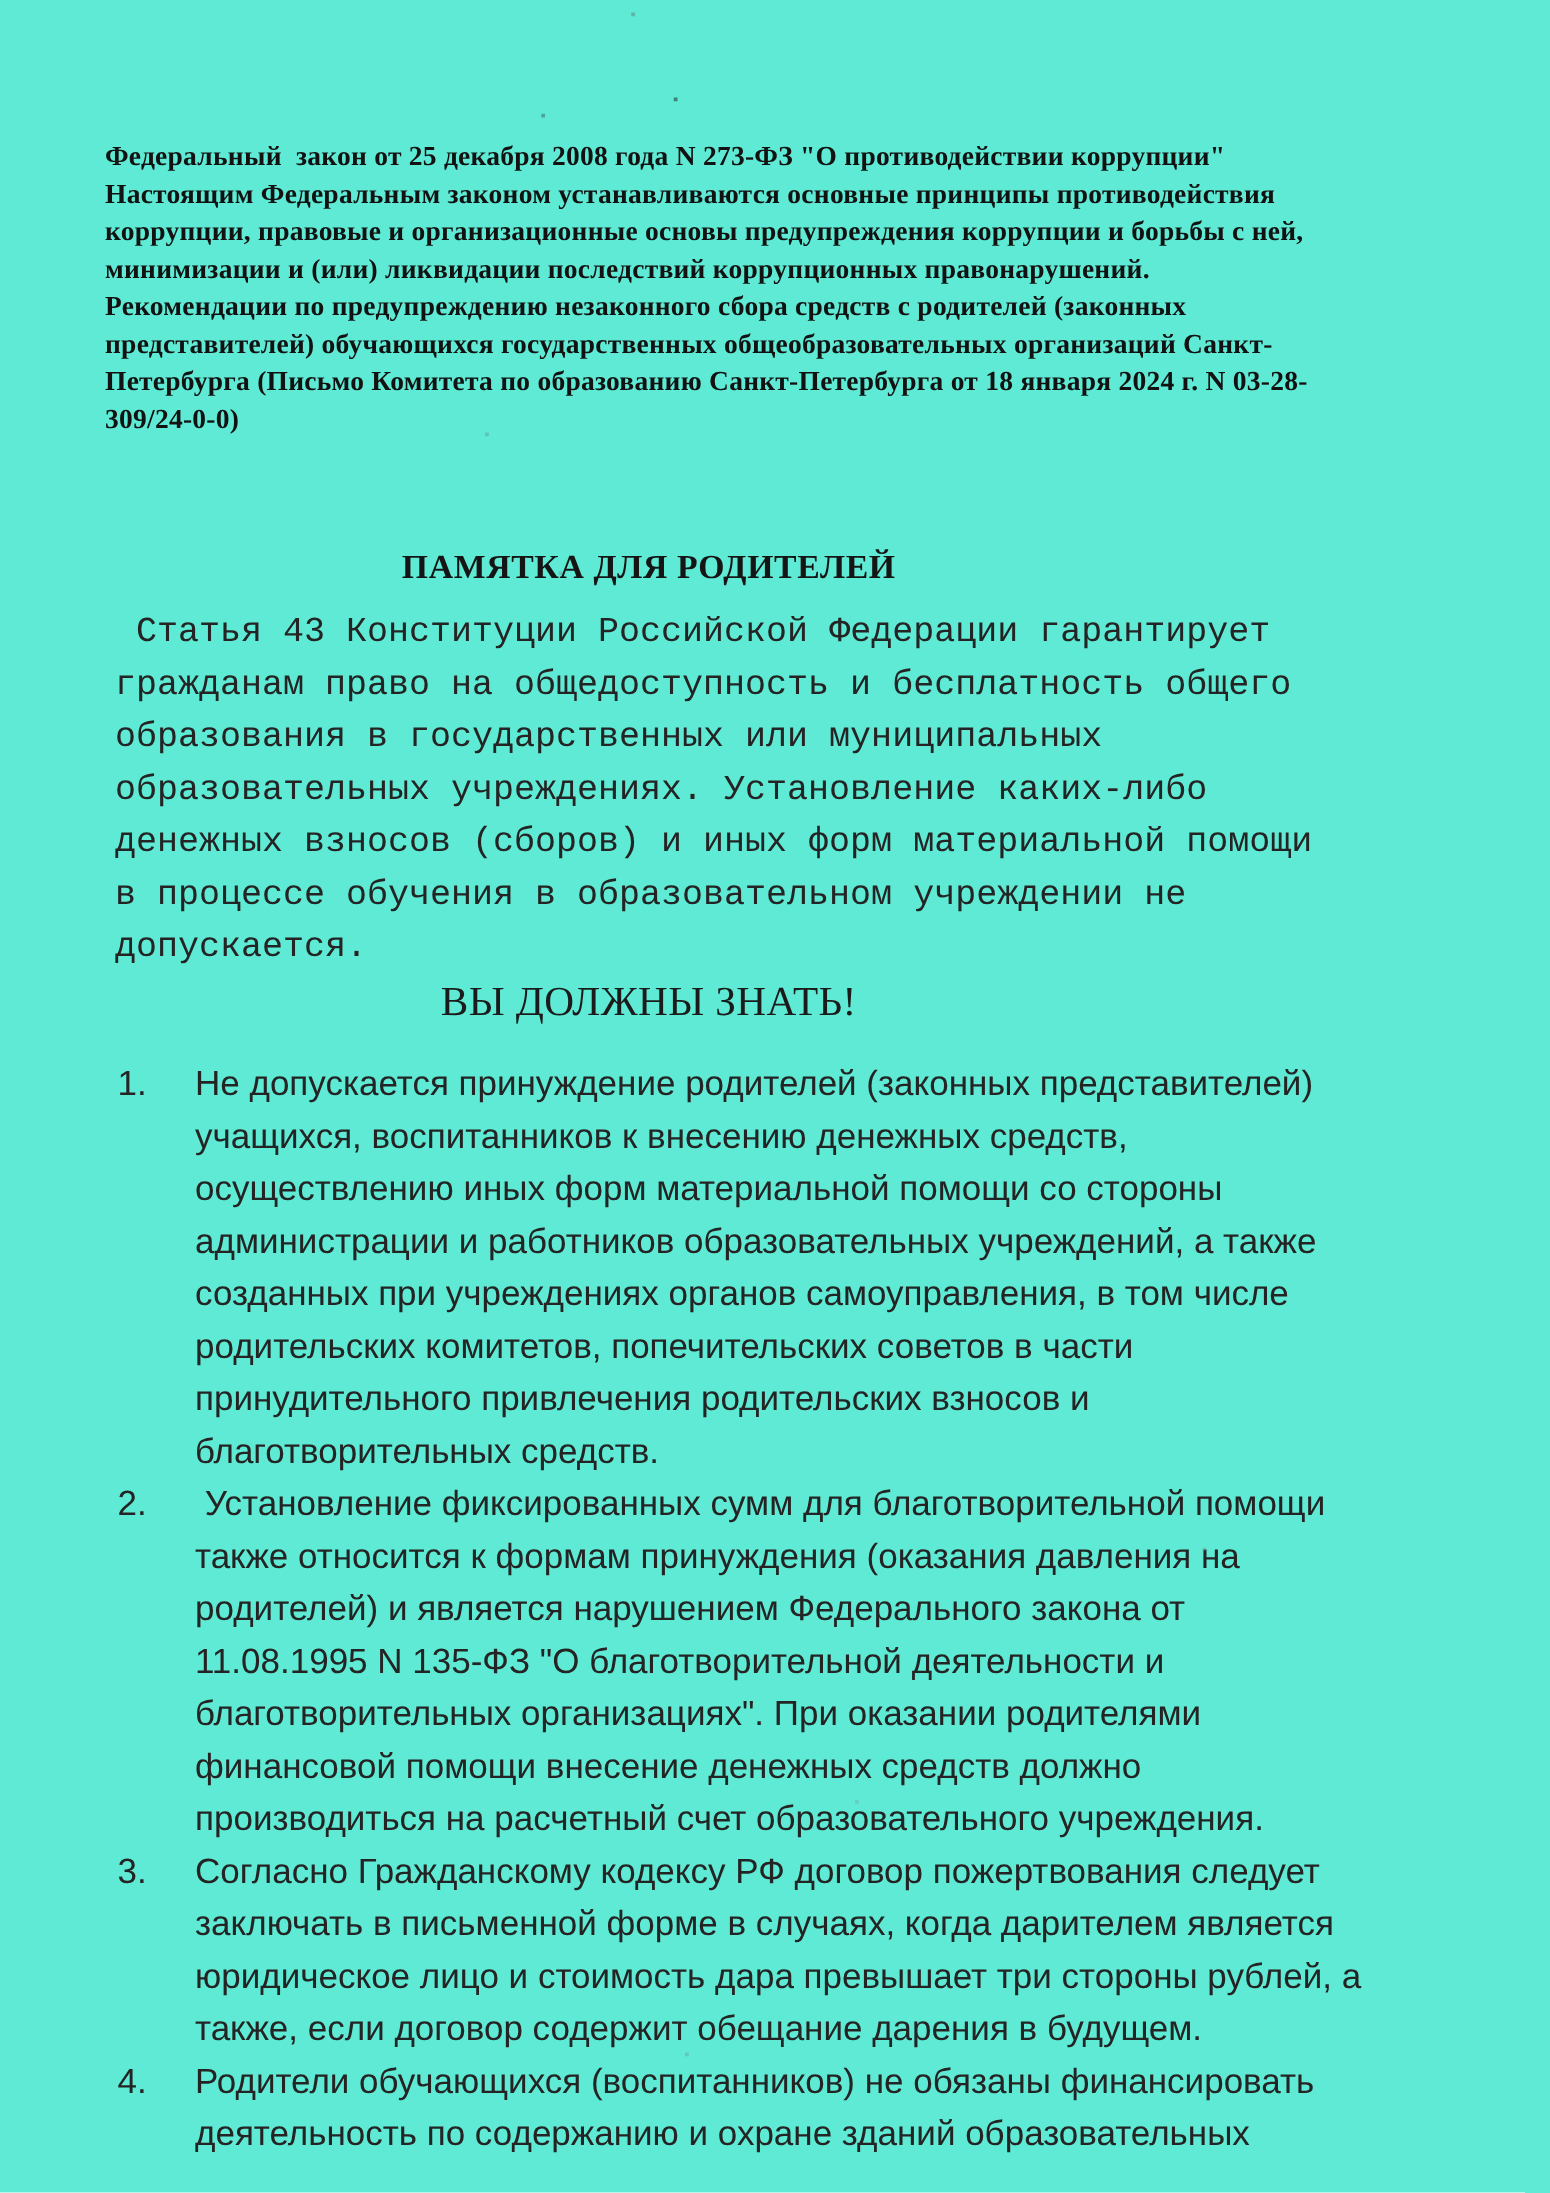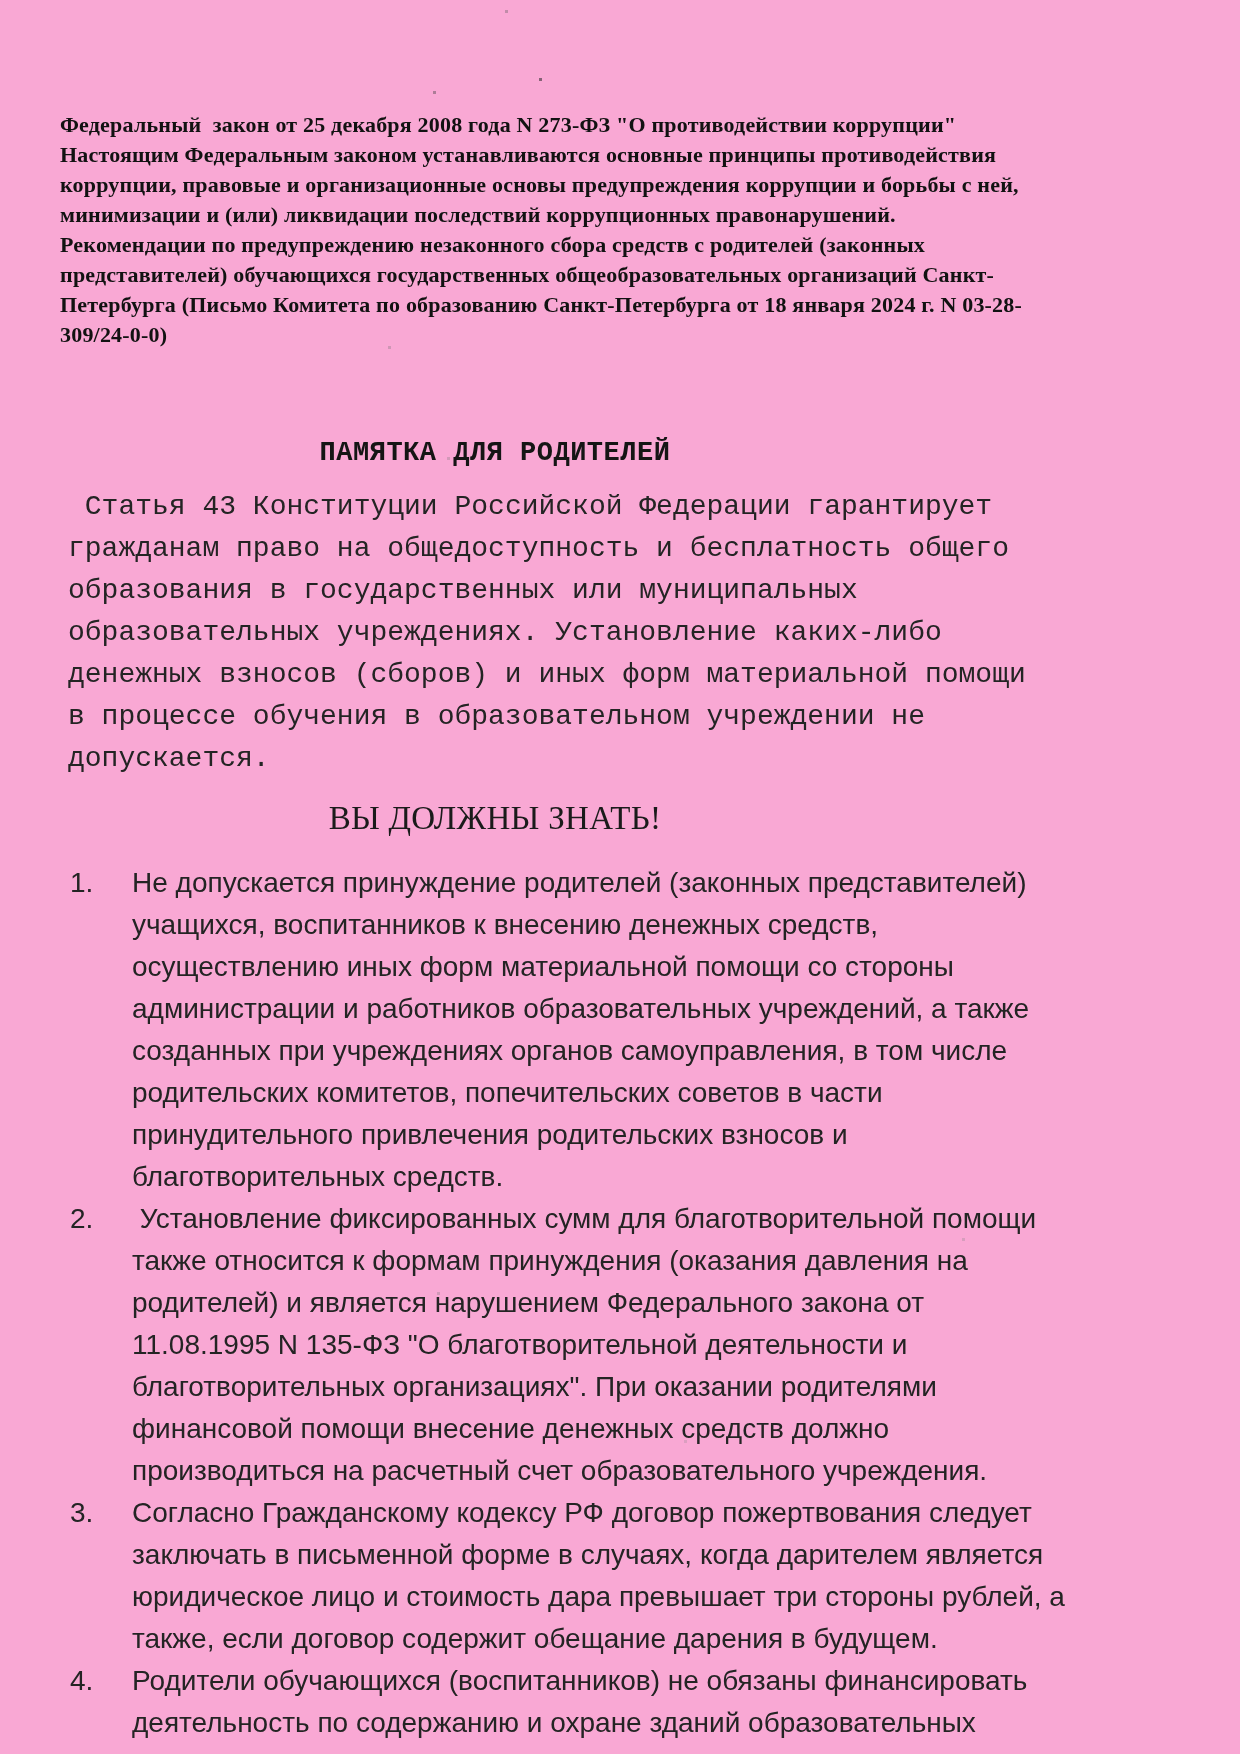--- a/index.html
+++ b/index.html
@@ -5,43 +5,43 @@
   html, body {
     margin: 0;
     padding: 0;
     background: #ffffff;
   }
   .page {
     position: relative;
     width: 1240px;
     height: 1754px;
     margin: 0 auto;
-    background: #f9a8d4;
+    background: #5eead4;
     box-sizing: border-box;
-    padding: 110px 60px 0 60px;
+    padding: 110px 60px 0 84px;
     overflow: hidden;
     color: #1a1a1a;
   }
   
   .legal-par {
     font-family: "Liberation Serif", serif;
     font-weight: 700;
     font-size: 22px;
     line-height: 30px;
     color: #121212;
     width: 1000px;
     margin: 0;
     white-space: pre-wrap;
     letter-spacing: 0.2px;
   }
   .legal-par + .legal-par {
   }
   
   .memo-title {
-    font-family: Liberation Mono, monospace;
+    font-family: Liberation Serif, serif;
     font-weight: 700;
     font-size: 27px;
     line-height: 34px;
     color: #151515;
     width: 870px;            
     margin: 86px 0 0 0;
     text-align: center;
     letter-spacing: 0.5px;
   }
   
@@ -55,21 +55,21 @@
     margin: 16px 0 0 8px;
     white-space: pre-wrap;
   }
   .memo-subtitle {
     font-family: "Liberation Serif", serif;
     font-weight: 400;
     font-size: 33px;
     line-height: 36px;
     color: #1b1b1b;
     width: 870px;
-    margin: 20px 0 0 0;
+    margin: 4px 0 0 0;
     text-align: center;
     letter-spacing: 0.3px;
   }
   .memo-list {
     margin: 26px 0 0 10px;
   }
   .memo-item {
     display: flex;
     align-items: flex-start;
     font-family: "Liberation Sans", sans-serif;

